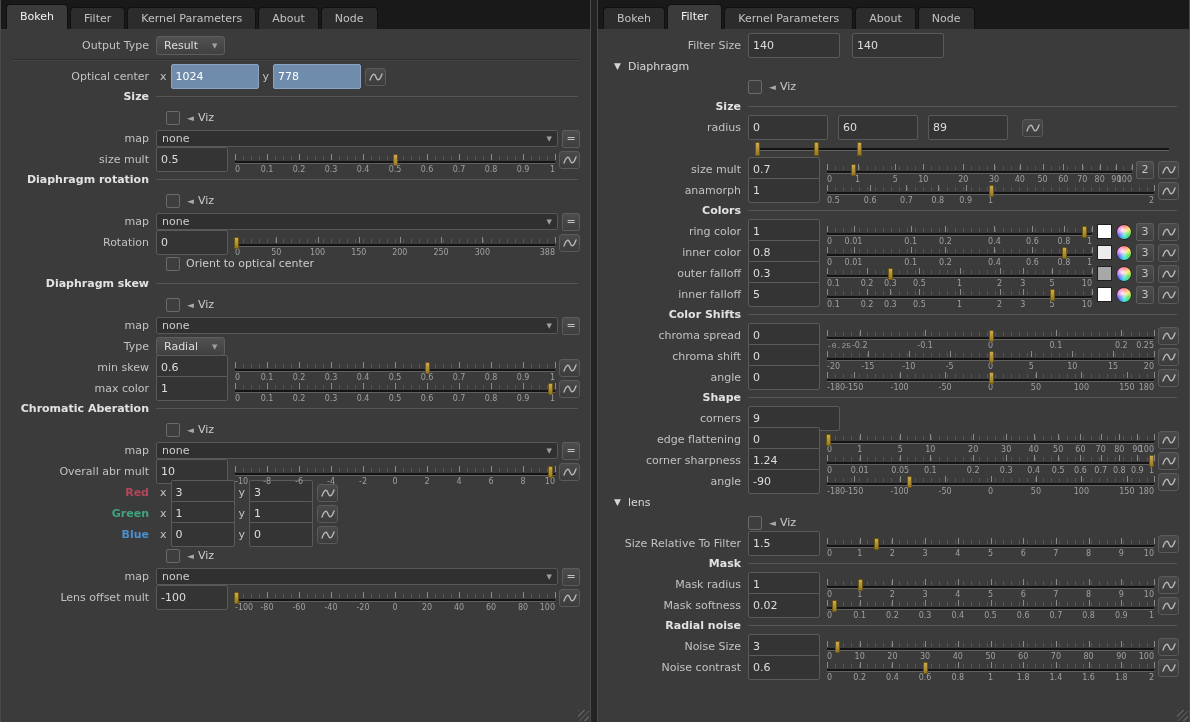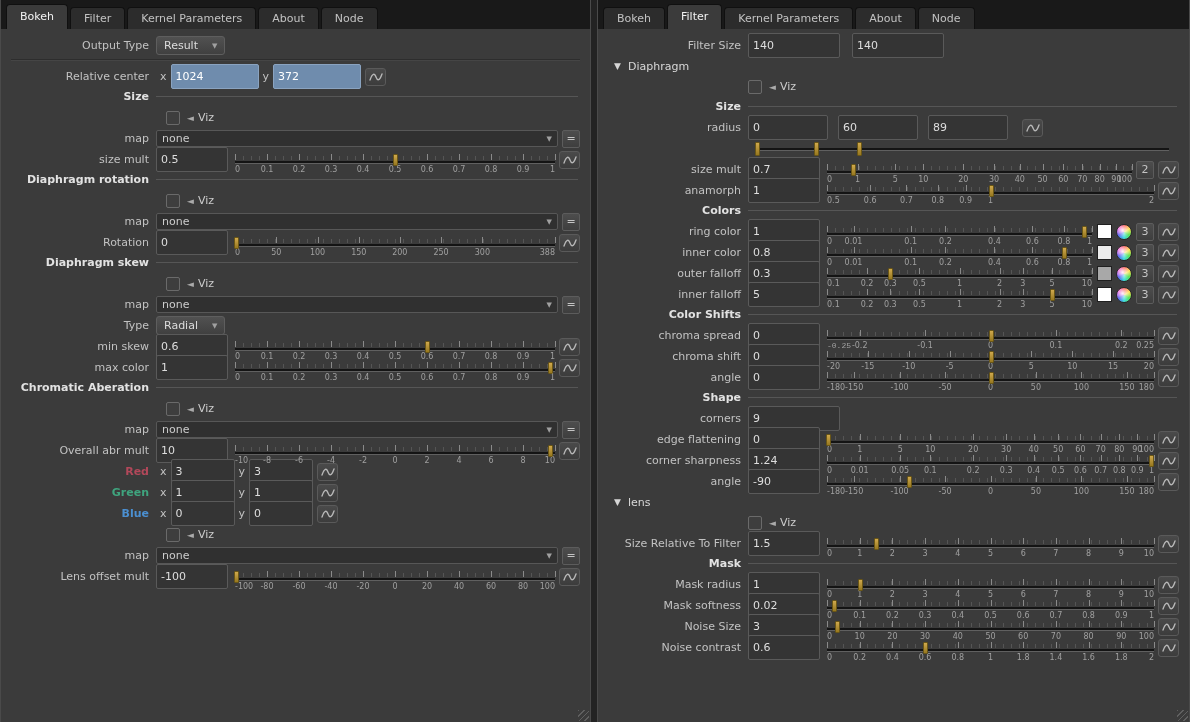--- a/index.html
+++ b/index.html
@@ -86,25 +86,25 @@
     <div class="content">
         <div class="row">
           <span class="lbl">Output Type</span>
           <div class="select">
             <span>Result</span>
             <span class="arr">▼</span>
           </div>
         </div>
         <div class="sep"></div>
         <div class="row">
-          <span class="lbl">Relative center</span>
+          <span class="lbl">Optical center</span>
           <span class="xy-l">x</span>
           <div class="field blue w78">1024</div>
           <span class="xy-l">y</span>
-          <div class="field blue w78">372</div>
+          <div class="field blue w78">778</div>
           <div class="curve-btn">
             <svg width="14" height="10" viewBox="0 0 14 10">
               <path d="M1 8 C3.5 1 5.5 1 7 5 S10.5 9 13 2" fill="none" stroke="#b8b8b8" stroke-width="1.4" stroke-linecap="round"></path>
             </svg>
           </div>
         </div>
         <div class="sec">
           <span class="lbl-h">Size</span>
           <div class="line"></div>
         </div>
@@ -196,20 +196,24 @@
             <div class="tick" style="left: 100%;"></div>
             <span class="num" style="left: 100%; transform: translateX(-100%);">388</span>
             <div class="track"></div>
             <div class="handle" style="left: 0.4%;"></div>
           </div>
           <div class="curve-btn">
             <svg width="14" height="10" viewBox="0 0 14 10">
               <path d="M1 8 C3.5 1 5.5 1 7 5 S10.5 9 13 2" fill="none" stroke="#b8b8b8" stroke-width="1.4" stroke-linecap="round"></path>
             </svg>
           </div>
+        </div>
+        <div class="row indent">
+          <span class="checkbox"></span>
+          <span class="ck-lbl">Orient to optical center</span>
         </div>
         <div class="sec">
           <span class="lbl-h">Diaphragm skew</span>
           <div class="line"></div>
         </div>
         <div class="row indent">
           <span class="checkbox"></span>
           <span class="viz-arrow">◄</span>
           <span class="ck-lbl" style="margin-left: 1px;">Viz</span>
         </div>
@@ -1025,20 +1029,24 @@
             <span class="num" style="left: 100%; transform: translateX(-100%);">1</span>
             <div class="track"></div>
             <div class="handle" style="left: 2%;"></div>
           </div>
           <div class="curve-btn">
             <svg width="14" height="10" viewBox="0 0 14 10">
               <path d="M1 8 C3.5 1 5.5 1 7 5 S10.5 9 13 2" fill="none" stroke="#b8b8b8" stroke-width="1.4" stroke-linecap="round"></path>
             </svg>
           </div>
         </div>
+        <div class="sec">
+          <span class="lbl-h">Radial noise</span>
+          <div class="line"></div>
+        </div>
         <div class="row">
           <span class="lbl">Noise Size</span>
           <div class="field w54" style="width: 62px;">3</div>
           <div class="slider">
             <div class="ticks-minor"></div>
             <div class="tick" style="left: 0%;"></div>
             <span class="num" style="left: 0%; transform: none;">0</span>
             <div class="tick" style="left: 10%;"></div>
             <span class="num" style="left: 10%; transform: translateX(-50%);">10</span>
             <div class="tick" style="left: 20%;"></div>

